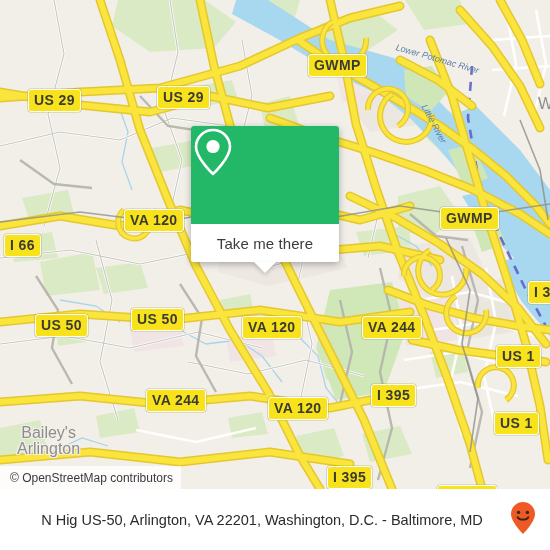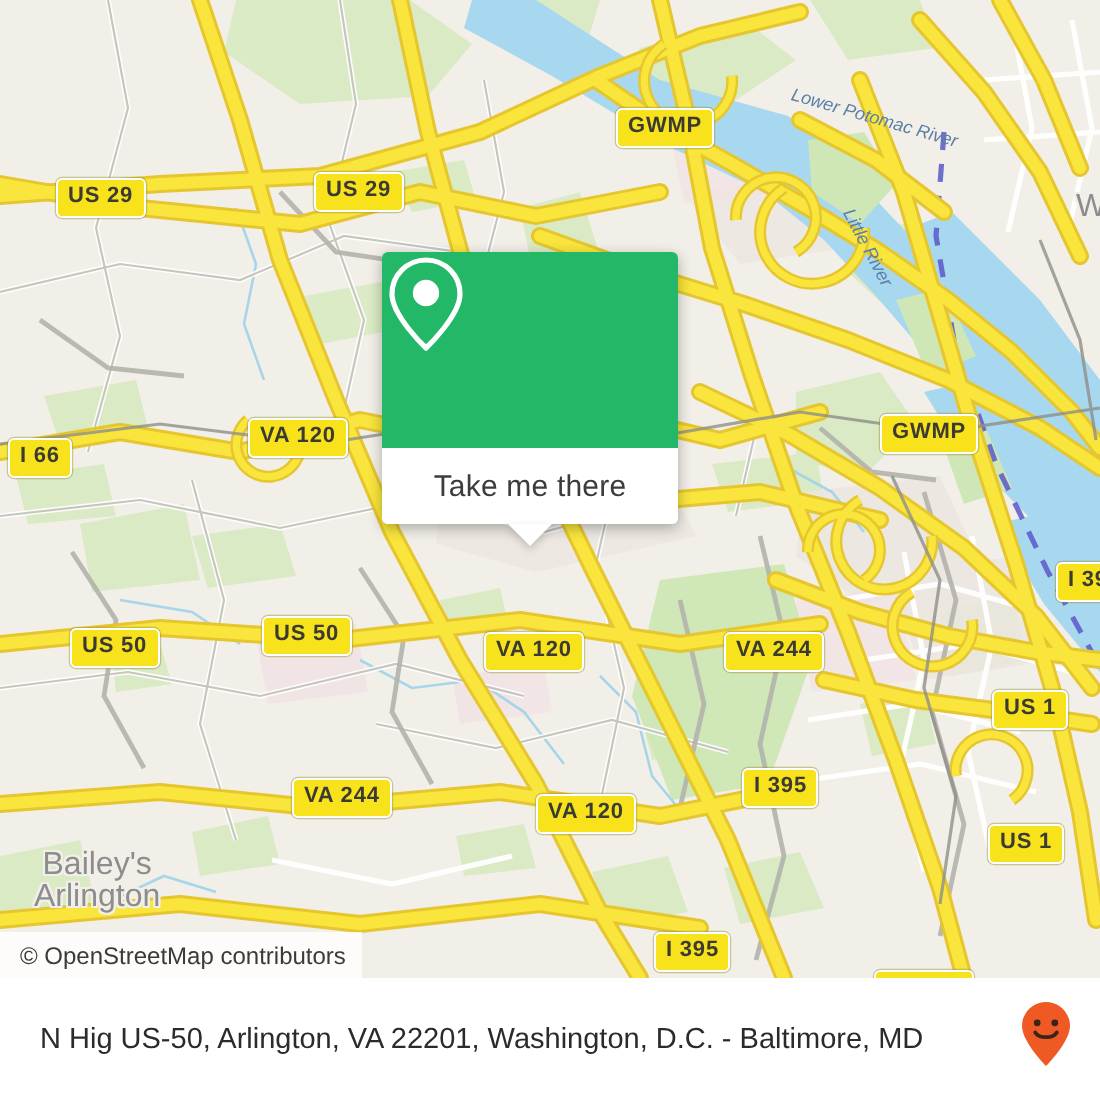--- a/index.html
+++ b/index.html
@@ -14,21 +14,21 @@
   .map{position:absolute;left:0;top:0;width:550px;height:489px;overflow:hidden;background:#f2efe9;}
   .map svg{position:absolute;left:0;top:0;}
 
   
   .shield{
     position:absolute;
     background:#f7e21c;
     border:1.6px solid #ffffff;
     border-radius:3px;
     color:#3b3b33;
-    font-size:11px;
+    font-size:14px;
     font-weight:bold;
     letter-spacing:.4px;
     line-height:1;
     padding:3px 5px 4px 5px;
     white-space:nowrap;
     box-shadow:0 0 0 .6px rgba(150,140,40,.45);
     font-family:"Liberation Sans",sans-serif;
   }
 
   
@@ -96,21 +96,21 @@
     color:#3a3a3a;font-size:12px;
     padding:5px 8px 4px 10px;
     font-family:Liberation Sans, sans-serif;
     white-space:nowrap;
   }
 
   
   .footer{
     position:absolute;left:0;top:489px;width:550px;height:61px;
     background:#ffffff;
-    display:flex;align-items:center;
+    display:flex;align-items:center;text-align:center;
   }
   .footer-text{
     flex:1;
     padding-left:20px;padding-right:6px;
     color:#2b2b2b;font-size:14.5px;line-height:20px;
     font-family:"Liberation Sans",sans-serif;
   }
   .brand{
     display:flex;align-items:center;gap:3px;
     padding-right:14px;
@@ -329,21 +329,21 @@
     <div class="water-label" style="left:396px;top:42px;transform:rotate(16deg);transform-origin:0 50%;">Lower Potomac River</div>
     <div class="water-label" style="left:424px;top:100px;transform:rotate(62deg);transform-origin:0 50%;">Little River</div>
 
     <div class="place big" style="left:17px;top:425px;">Bailey's
 Arlington</div>
     <div class="place big" style="left:538px;top:96px;">W</div>
 
     <div class="shield" style="left:28px;top:89px;">US 29</div>
     <div class="shield" style="left:157px;top:86px;">US 29</div>
     <div class="shield" style="left:308px;top:54px;">GWMP</div>
-    <div class="shield" style="left:4px;top:219px;">I 66</div>
+    <div class="shield" style="left:4px;top:234px;">I 66</div>
     <div class="shield" style="left:124px;top:209px;">VA 120</div>
     <div class="shield" style="left:440px;top:207px;">GWMP</div>
     <div class="shield" style="left:35px;top:314px;">US 50</div>
     <div class="shield" style="left:131px;top:308px;">US 50</div>
     <div class="shield" style="left:242px;top:316px;">VA 120</div>
     <div class="shield" style="left:362px;top:316px;">VA 244</div>
     <div class="shield" style="left:528px;top:281px;">I 395</div>
     <div class="shield" style="left:496px;top:345px;">US 1</div>
     <div class="shield" style="left:146px;top:389px;">VA 244</div>
     <div class="shield" style="left:268px;top:397px;">VA 120</div>

